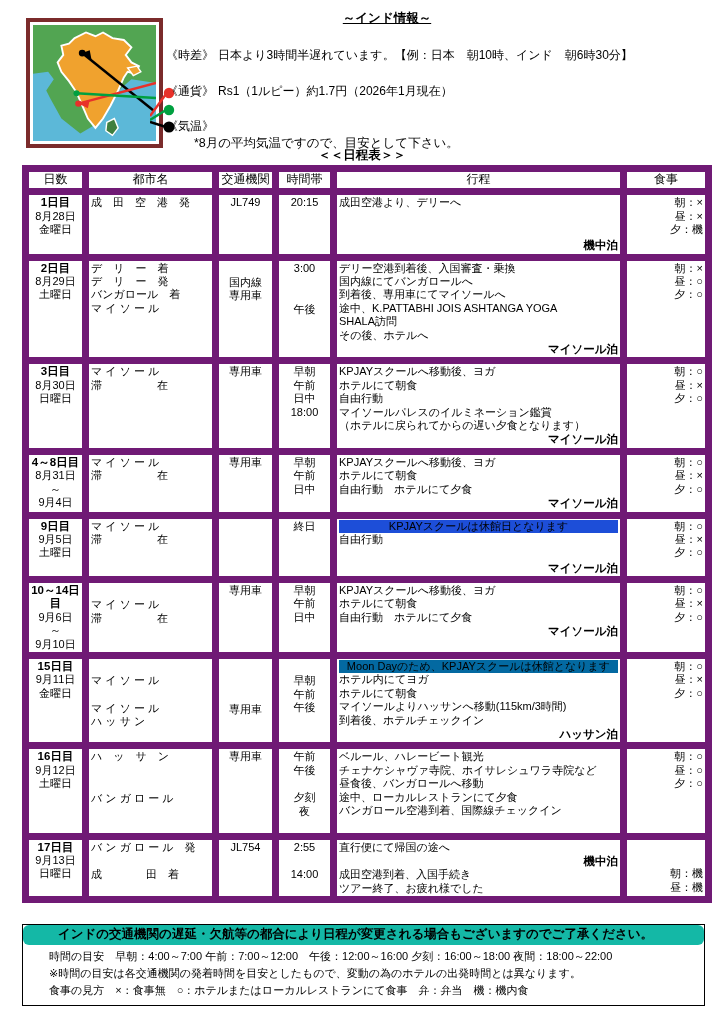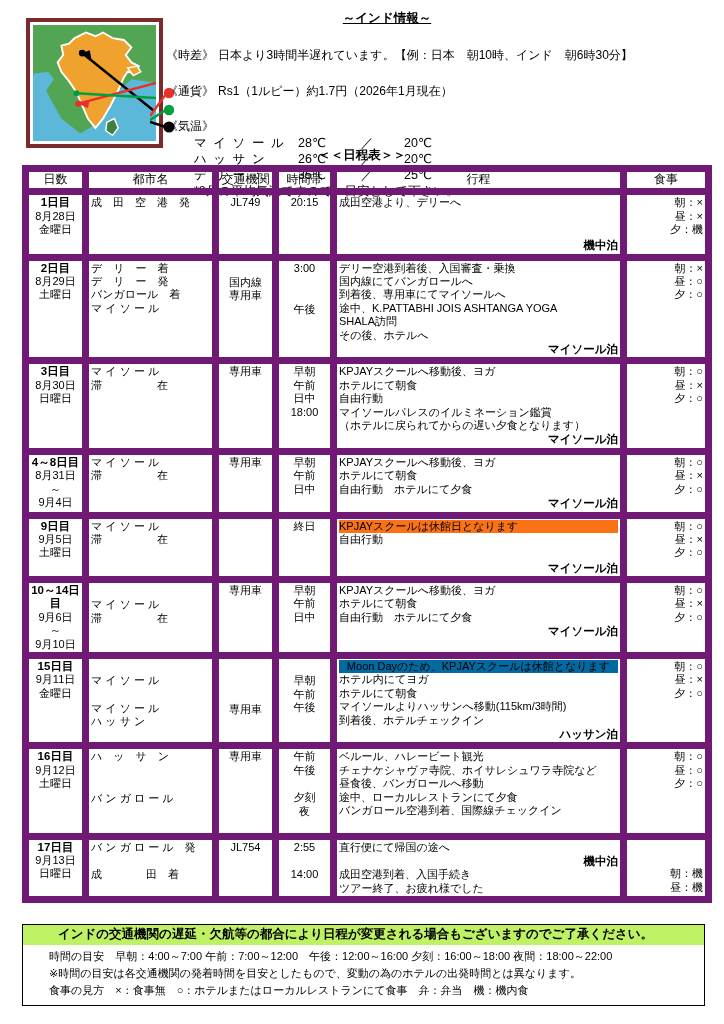--- a/index.html
+++ b/index.html
@@ -74,30 +74,30 @@
   td.days .d1{font-weight:bold;font-size:11.5px;}
   td.city{font-size:11.5px;line-height:14.6px;}
   td.trans{text-align:center;font-size:11px;line-height:14.6px;}
   td.time{text-align:center;font-size:10.5px;line-height:14.6px;}
   td.itin{font-size:11px;line-height:14.2px;position:relative;}
   td.meal{text-align:right;font-size:11px;line-height:14.2px;padding-right:14px;}
   td.meal.bot{vertical-align:bottom;padding-bottom:2px;}
 
   .spread{letter-spacing:0;display:block;white-space:pre;}
   .stay{display:block;text-align:right;font-weight:bold;font-size:11.5px;margin-top:1px;}
-  .hl{background:#f97316;display:block;}
+  .hl{background:#1d4ed8;display:block;text-align:center;}
   .hl-l{background:#0369a1;display:block;text-align:center;}
   .blank-line{display:block;height:14.2px;}
   tr.dashtop > td{border-top:1px dashed #000;}
 
   
   .foot{position:absolute;left:22px;top:924px;width:683px;border:1.6px solid #000;box-sizing:border-box;}
   .foot-banner{
-    background:#bef264;text-align:center;font-weight:bold;font-size:12.5px;
-    padding:2px 16px 3px 0;line-height:15px;
+    background:#14b8a6;text-align:center;font-weight:bold;font-size:12.5px;
+    padding:2px 16px 3px 0;line-height:15px;border-radius:6px;
   }
   .foot-body{padding:3px 0 6px 26px;}
   .foot-line{font-size:11px;line-height:17px;white-space:nowrap;}
 </style>
 </head>
 <body>
 
 <div class="page">
 
   <div class="info-wrap">
@@ -140,42 +140,20 @@
       <div class="info-line">
         <span class="lbl">《時差》</span><span>日本より3時間半遅れています。【例：日本　朝10時、インド　朝6時30分】</span>
       </div>
       <div class="info-line">
         <span class="lbl">《通貨》</span><span>Rs1（1ルピー）約1.7円（2026年1月現在）</span>
       </div>
       <div class="info-line">
         <span class="lbl">《気温》</span>
       </div>
 
-      <table class="temp-tbl">
-        <tbody>
-          <tr>
-            <td class="tcity">マイソール</td>
-            <td class="thi">28℃</td>
-            <td class="tsl">／</td>
-            <td class="tlo">20℃</td>
-          </tr>
-          <tr>
-            <td class="tcity">ハッサン</td>
-            <td class="thi">26℃</td>
-            <td class="tsl">／</td>
-            <td class="tlo">20℃</td>
-          </tr>
-          <tr>
-            <td class="tcity">デリー：</td>
-            <td class="thi">35℃</td>
-            <td class="tsl">／</td>
-            <td class="tlo">25℃</td>
-          </tr>
-        </tbody>
-      </table>
       <div class="note8">*8月の平均気温ですので、目安として下さい。</div>
     </div>
   </div>
 
   <div class="sched-title">＜＜日程表＞＞</div>
 
   <div class="tbl-wrap">
   <table class="sched">
     <colgroup>
       <col class="c-days">

